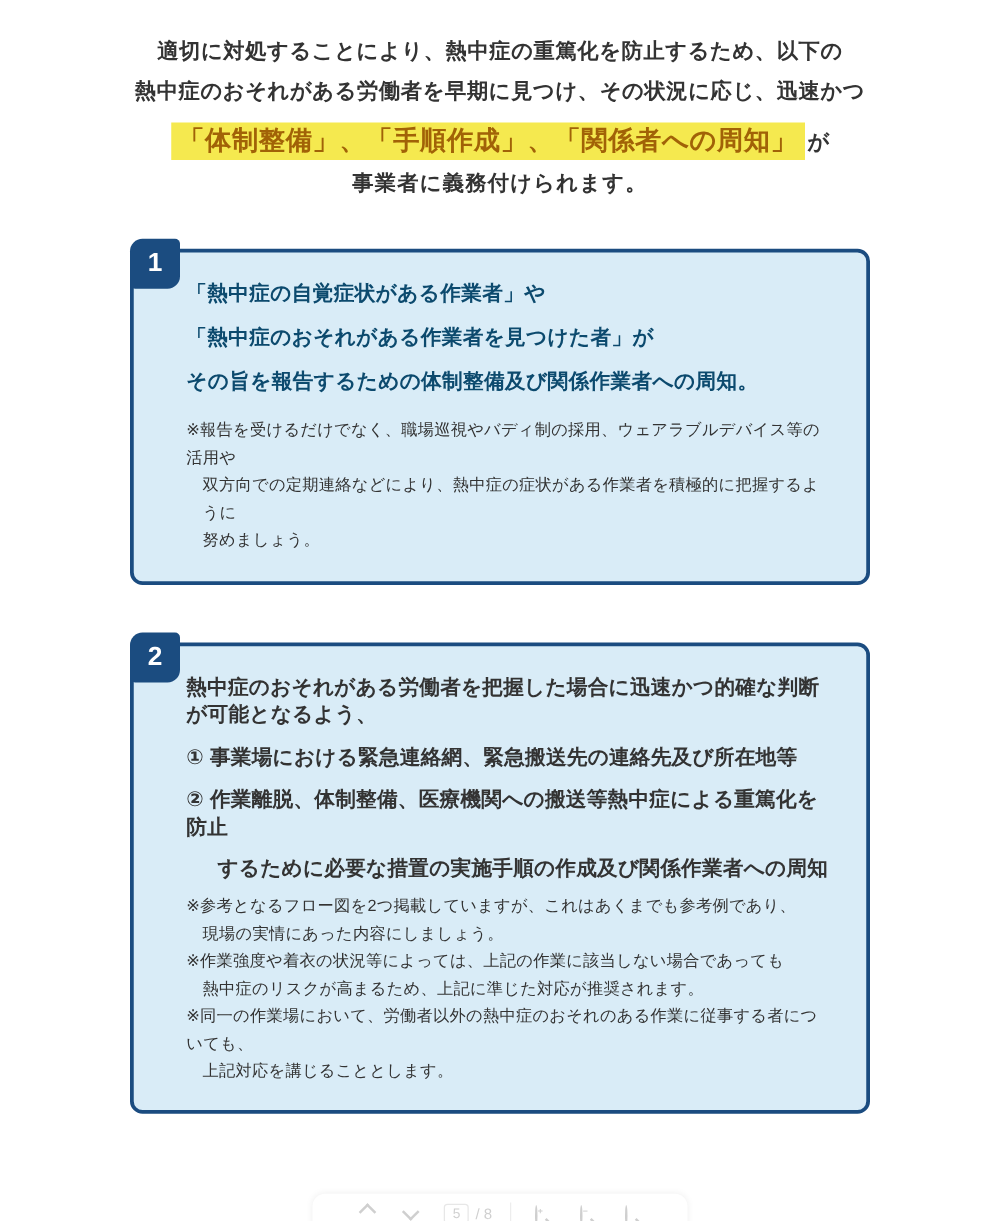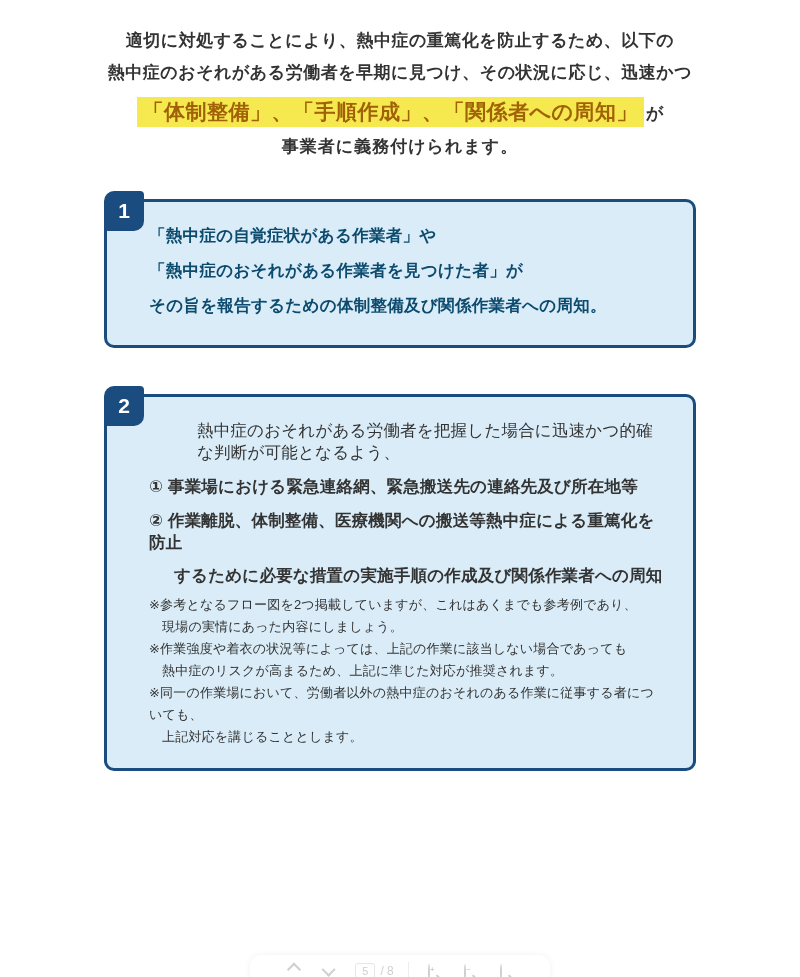--- a/index.html
+++ b/index.html
@@ -94,24 +94,23 @@
   .note-line {
     font-size:13px;
     color:#333333;
     line-height:22px;
     letter-spacing:0.2px;
   }
   .note-line.indent { padding-left:13px; }
 
   .box2 .box-intro {
     font-size:16.5px;
-    font-weight:normal;
-    line-height:22px;
-    letter-spacing:0.2px;
-    margin-left:48px;
+    font-weight:bold;
+    line-height:22px;
+    letter-spacing:0.2px;
   }
   .box2 .box-item {
     font-size:16.5px;
     font-weight:bold;
     line-height:22px;
     margin-top:12px;
     letter-spacing:0.2px;
   }
   .box2 .box-item-cont {
     font-size:16.5px;
@@ -179,20 +178,25 @@
   <div class="highlight-line">
     <span class="hl">「体制整備」、「手順作成」、「関係者への周知」</span><span class="hl-suffix">が</span>
   </div>
   <div class="obligation">事業者に義務付けられます。</div>
 
   <div class="num-box box1">
     <div class="num-tab">1</div>
     <div class="box-line">「熱中症の自覚症状がある作業者」や</div>
     <div class="box-line">「熱中症のおそれがある作業者を見つけた者」が</div>
     <div class="box-line">その旨を報告するための体制整備及び関係作業者への周知。</div>
+    <div class="box-notes">
+      <div class="note-line">※報告を受けるだけでなく、職場巡視やバディ制の採用、ウェアラブルデバイス等の活用や</div>
+      <div class="note-line indent">双方向での定期連絡などにより、熱中症の症状がある作業者を積極的に把握するように</div>
+      <div class="note-line indent">努めましょう。</div>
+    </div>
   </div>
 
   <div class="num-box box2">
     <div class="num-tab">2</div>
     <div class="box-intro">熱中症のおそれがある労働者を把握した場合に迅速かつ的確な判断が可能となるよう、</div>
     <div class="box-item">① 事業場における緊急連絡網、緊急搬送先の連絡先及び所在地等</div>
     <div class="box-item">② 作業離脱、体制整備、医療機関への搬送等熱中症による重篤化を防止</div>
     <div class="box-item-cont">するために必要な措置の実施手順の作成及び関係作業者への周知</div>
     <div class="box-notes">
       <div class="note-line">※参考となるフロー図を2つ掲載していますが、これはあくまでも参考例であり、</div>

